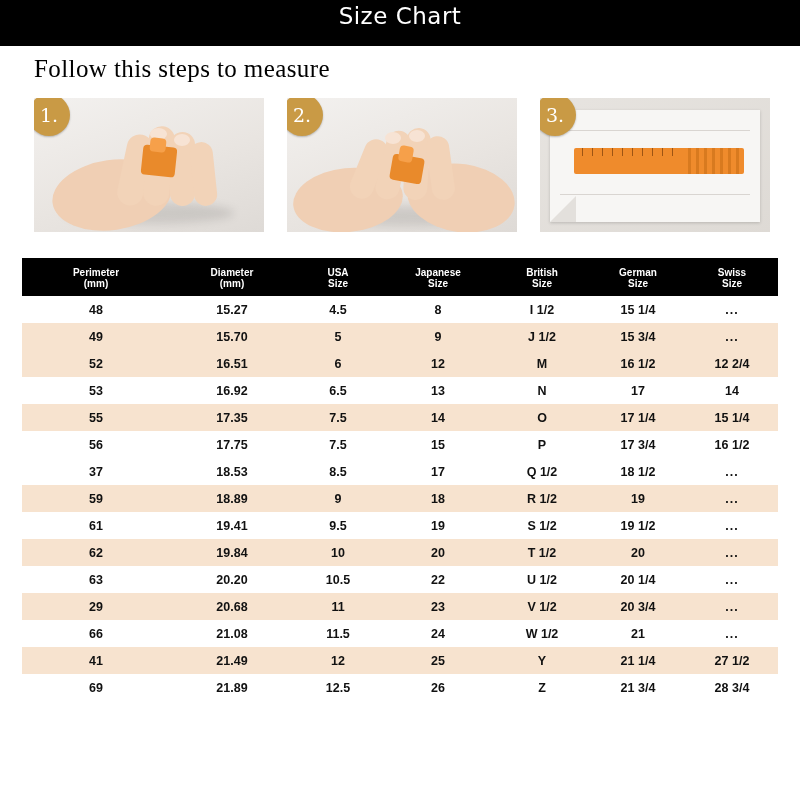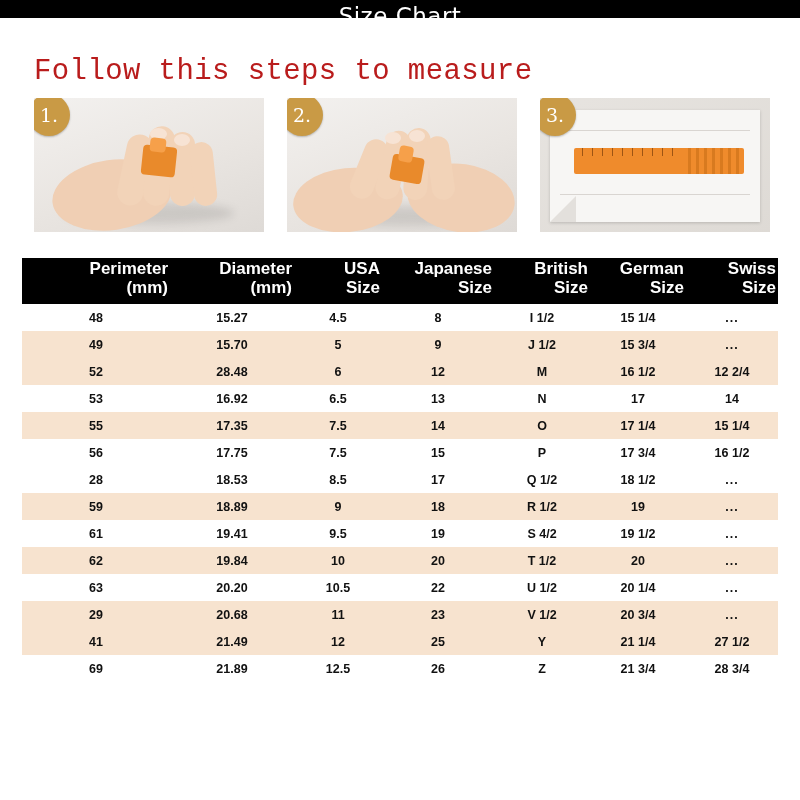--- a/index.html
+++ b/index.html
@@ -19,44 +19,44 @@
     height: 800px;
     background: #ffffff;
   }
 
   
   .title-bar {
     position: absolute;
     left: 0;
     top: 0;
     width: 800px;
-    height: 18px;
+    height: 46px;
     background: #000000;
   }
   .title-bar .title-text {
     position: absolute;
     left: 0;
     top: 0;
     width: 800px;
     text-align: center;
     line-height: 33px;
     color: #ffffff;
     font-size: 23px;
     font-family: "DejaVu Sans", sans-serif;
     letter-spacing: 0.5px;
   }
 
   
   .steps-heading {
     position: absolute;
     left: 34px;
     top: 55px;
-    font-size: 29px;
-    color: #b91c1c;
-    font-family: Liberation Mono, monospace;
+    font-size: 25px;
+    color: #000000;
+    font-family: Liberation Serif, serif;
     letter-spacing: 0.4px;
   }
 
   
   .steps-row {
     position: absolute;
     left: 34px;
     top: 98px;
     width: 735px;
     height: 135px;
@@ -198,25 +198,25 @@
     width: 756px;
   }
   table.size-table {
     border-collapse: collapse;
     width: 756px;
     table-layout: fixed;
   }
   table.size-table th {
     background: #000000;
     color: #ffffff;
-    font-size: 17px;
+    font-size: 10px;
     font-weight: bold;
-    padding: 1px 2px 7px 2px;
+    padding: 9px 2px 7px 2px;
     line-height: 1.12;
-    text-align: right;
+    text-align: center;
     border: none;
   }
   table.size-table td {
     font-size: 12.5px;
     font-weight: bold;
     color: #111111;
     text-align: center;
     padding: 4px 2px;
     height: 19px;
     border: none;
@@ -373,21 +373,21 @@
             <td>49</td>
             <td>15.70</td>
             <td>5</td>
             <td>9</td>
             <td>J 1/2</td>
             <td>15 3/4</td>
             <td class="dots">...</td>
           </tr>
           <tr class="row-even">
             <td>52</td>
-            <td>28.48</td>
+            <td>16.51</td>
             <td>6</td>
             <td>12</td>
             <td>M</td>
             <td>16 1/2</td>
             <td>12 2/4</td>
           </tr>
           <tr class="row-odd">
             <td>53</td>
             <td>16.92</td>
             <td>6.5</td>
@@ -408,21 +408,21 @@
           <tr class="row-odd">
             <td>56</td>
             <td>17.75</td>
             <td>7.5</td>
             <td>15</td>
             <td>P</td>
             <td>17 3/4</td>
             <td>16 1/2</td>
           </tr>
           <tr class="row-odd">
-            <td>28</td>
+            <td>37</td>
             <td>18.53</td>
             <td>8.5</td>
             <td>17</td>
             <td>Q 1/2</td>
             <td>18 1/2</td>
             <td class="dots">...</td>
           </tr>
           <tr class="row-even">
             <td>59</td>
             <td>18.89</td>
@@ -430,21 +430,21 @@
             <td>18</td>
             <td>R 1/2</td>
             <td>19</td>
             <td class="dots">...</td>
           </tr>
           <tr class="row-odd">
             <td>61</td>
             <td>19.41</td>
             <td>9.5</td>
             <td>19</td>
-            <td>S 4/2</td>
+            <td>S 1/2</td>
             <td>19 1/2</td>
             <td class="dots">...</td>
           </tr>
           <tr class="row-even">
             <td>62</td>
             <td>19.84</td>
             <td>10</td>
             <td>20</td>
             <td>T 1/2</td>
             <td>20</td>
@@ -459,20 +459,29 @@
             <td>20 1/4</td>
             <td class="dots">...</td>
           </tr>
           <tr class="row-even">
             <td>29</td>
             <td>20.68</td>
             <td>11</td>
             <td>23</td>
             <td>V 1/2</td>
             <td>20 3/4</td>
+            <td class="dots">...</td>
+          </tr>
+          <tr class="row-odd">
+            <td>66</td>
+            <td>21.08</td>
+            <td>11.5</td>
+            <td>24</td>
+            <td>W 1/2</td>
+            <td>21</td>
             <td class="dots">...</td>
           </tr>
           <tr class="row-even">
             <td>41</td>
             <td>21.49</td>
             <td>12</td>
             <td>25</td>
             <td>Y</td>
             <td>21 1/4</td>
             <td>27 1/2</td>

